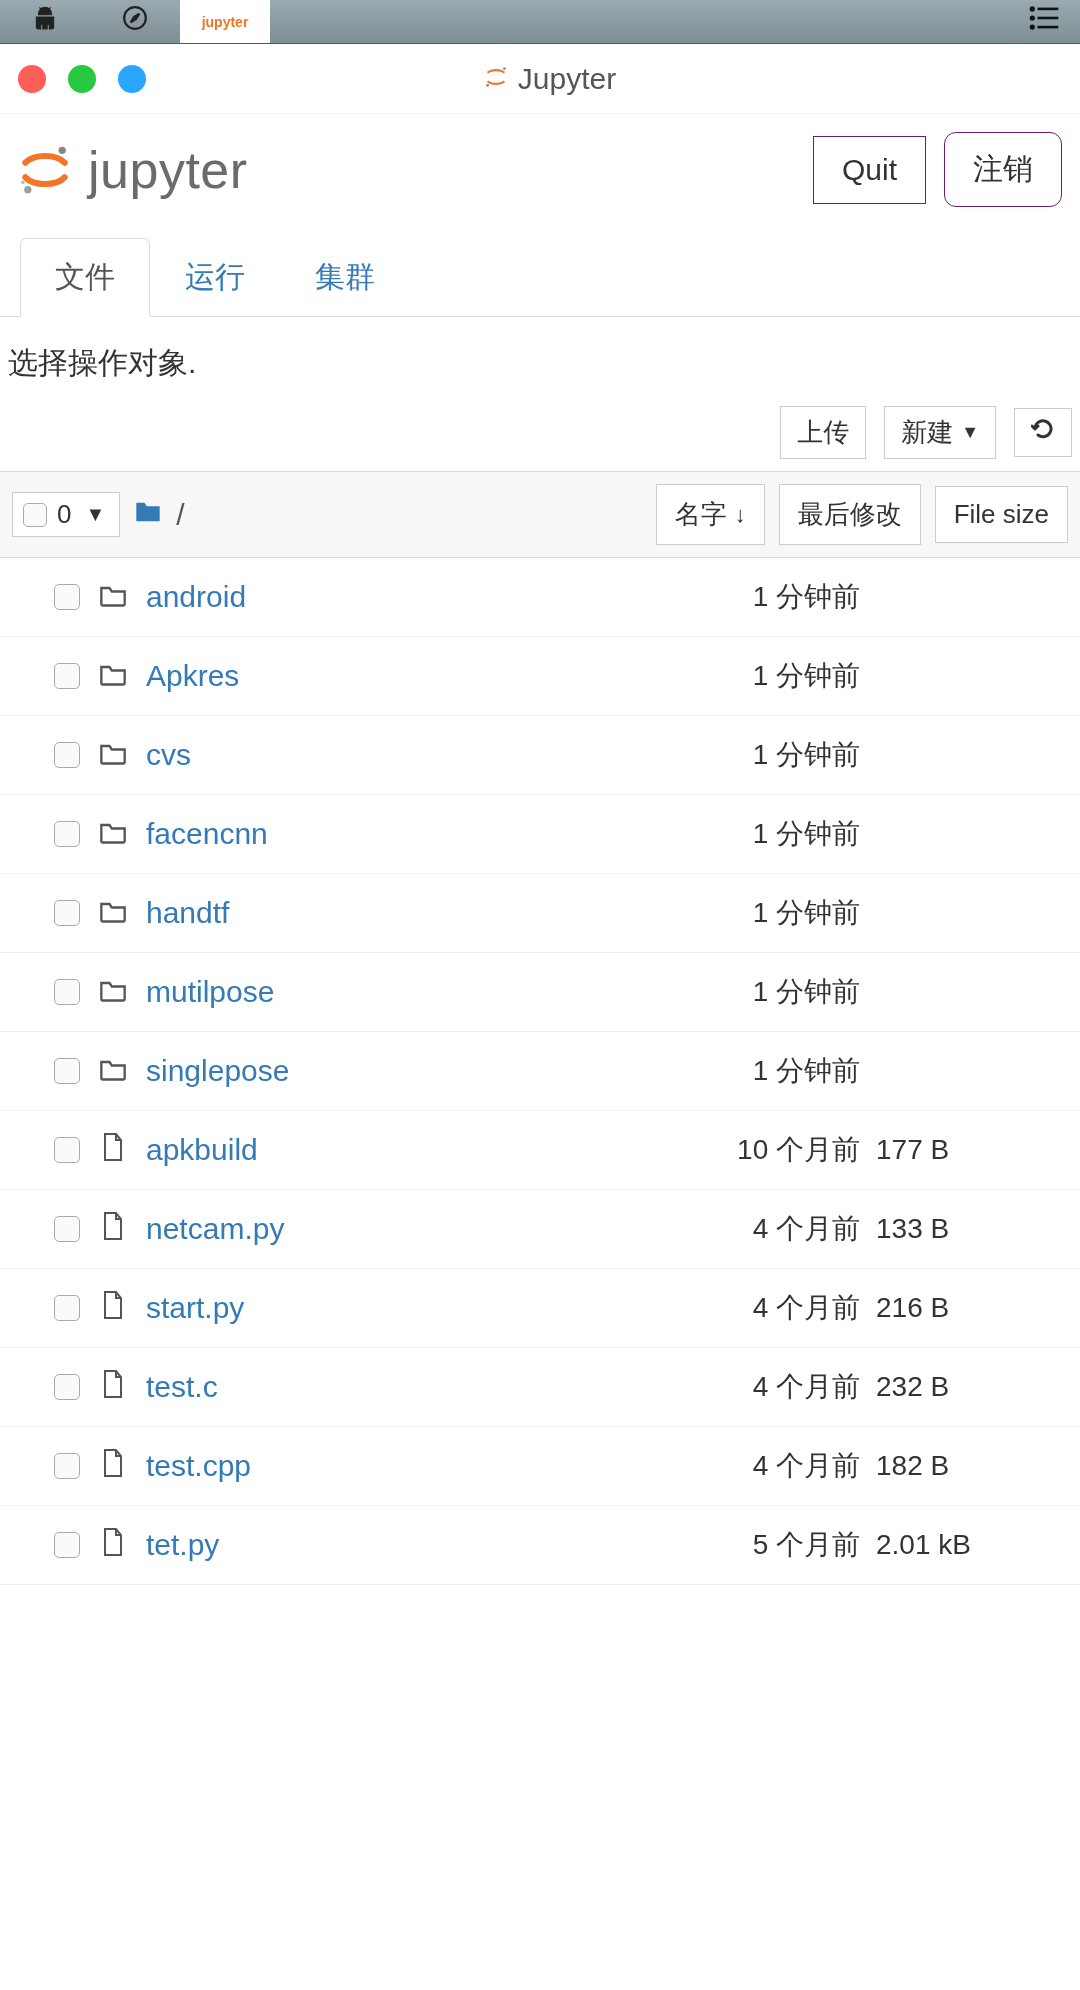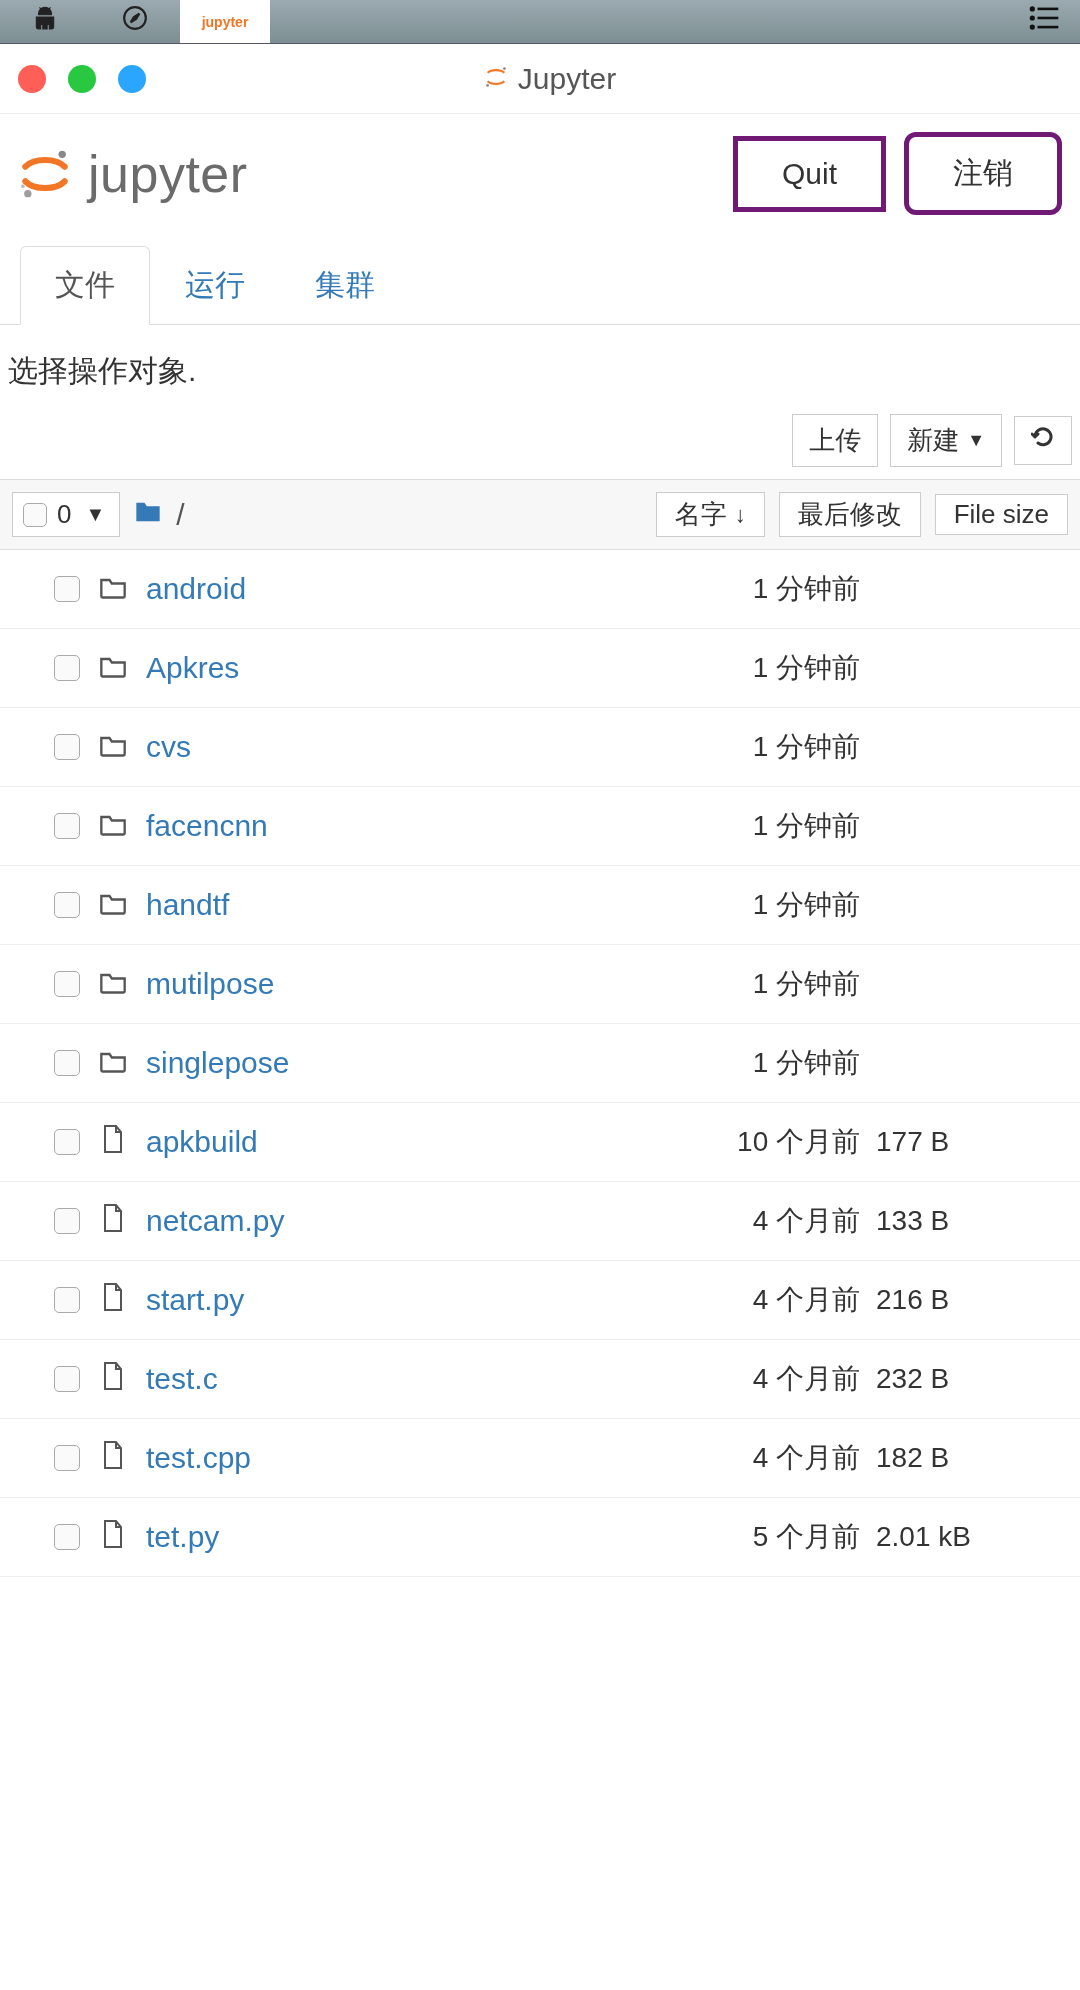--- a/index.html
+++ b/index.html
@@ -22,45 +22,45 @@
   .title-center { flex: 1; display: flex; align-items: center; justify-content: center; gap: 8px; }
   .title-text { font-size: 30px; color: #555; }
 
   
   .header { display: flex; align-items: center; padding: 18px 18px 30px 18px; }
   .logo { display: flex; align-items: center; gap: 16px; }
   .logo-mark { width: 54px; height: 54px; position: relative; }
   .logo-mark svg { width: 100%; height: 100%; }
   .logo-text { font-size: 52px; color: #6b6b6b; letter-spacing: 0.5px; }
   .header-spacer { flex: 1; }
-  .btn { border: 5px solid #701a75; background: #fff; font-size: 30px; padding: 16px 44px; color: #333; cursor: pointer; }
+  .btn { border: 1px solid #701a75; background: #fff; font-size: 30px; padding: 16px 28px; color: #333; cursor: pointer; }
   .btn + .btn { margin-left: 18px; border-radius: 12px; }
 
   
   .tabs { display: flex; gap: 0; border-bottom: 1px solid #ddd; padding: 0 20px; }
   .tab { padding: 18px 34px 18px 34px; font-size: 30px; color: #337ab7; cursor: pointer; border: 1px solid transparent; border-bottom: none; position: relative; top: 1px; }
   .tab.active { color: #555; border-color: #ddd; border-bottom: 1px solid #fff; border-radius: 6px 6px 0 0; background: #fff; }
 
   
   .instruction { font-size: 30px; padding: 26px 8px 12px 8px; }
-  .action-row { display: flex; justify-content: flex-end; align-items: center; gap: 12px; padding: 10px 8px 12px 8px; }
+  .action-row { display: flex; justify-content: flex-end; align-items: center; gap: 18px; padding: 10px 8px 12px 8px; }
   .small-btn { border: 1px solid #ccc; background: #fff; font-size: 26px; padding: 8px 16px; color: #333; display: flex; align-items: center; gap: 8px; cursor: pointer; }
   .small-btn .caret { font-size: 18px; }
   .refresh-icon { font-size: 26px; }
 
   
   .list-header { display: flex; align-items: center; background: #f7f7f7; border-top: 1px solid #ddd; border-bottom: 1px solid #ddd; padding: 12px 12px; gap: 14px; }
   .select-box { display: flex; align-items: center; border: 1px solid #ccc; background: #fff; padding: 6px 10px; gap: 10px; }
   .chk { width: 24px; height: 24px; border: 1px solid #aaa; border-radius: 5px; background: #fafafa; }
   .sel-count { font-size: 26px; color: #333; }
   .caret-down { font-size: 20px; padding: 0 4px; }
   .folder-icon { color: #337ab7; font-size: 28px; }
   .breadcrumb-sep { font-size: 30px; color: #555; }
   .list-header-spacer { flex: 1; }
-  .col-btn { border: 1px solid #ccc; background: #fff; font-size: 26px; padding: 4px 18px; color: #333; display: flex; align-items: center; gap: 8px; cursor: pointer; }
+  .col-btn { border: 1px solid #ccc; background: #fff; font-size: 26px; padding: 12px 18px; color: #333; display: flex; align-items: center; gap: 8px; cursor: pointer; }
   .col-btn .arrow { font-size: 22px; }
 
   
   .file-list {}
   .file-row { display: flex; align-items: center; border-bottom: 1px solid #eee; padding: 20px 24px; gap: 16px; }
   .row-chk { width: 26px; height: 26px; border: 1px solid #aaa; border-radius: 5px; background: #fafafa; margin-left: 30px; }
   .row-icon { width: 34px; text-align: center; font-size: 30px; color: #555; }
   .row-name { font-size: 30px; color: #337ab7; flex: 0 0 320px; }
   .row-modified { font-size: 28px; color: #333; text-align: right; flex: 0 0 230px; margin-left: auto; }
   .row-size { font-size: 28px; color: #333; text-align: left; width: 180px; }

